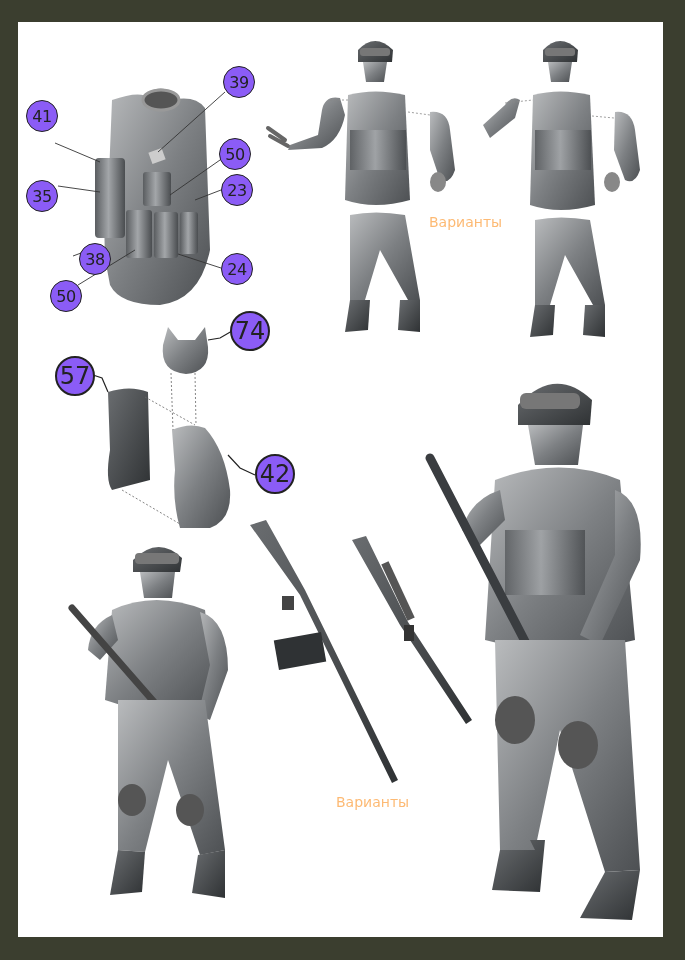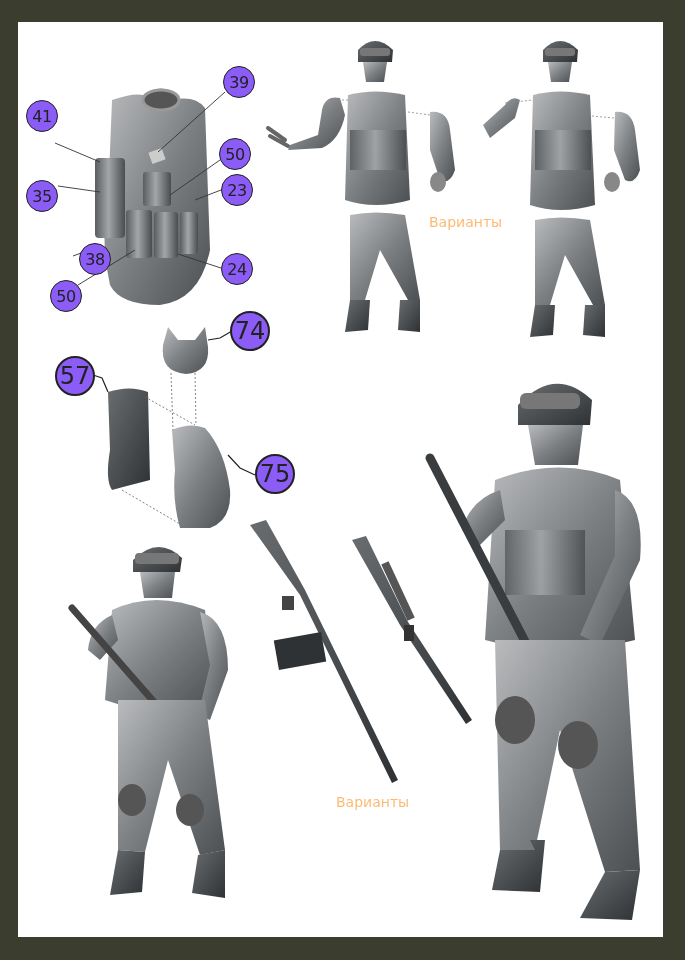--- a/index.html
+++ b/index.html
@@ -157,16 +157,16 @@
 <div class="callout small" style="left:26px;top:100px;">41</div>
 <div class="callout small" style="left:219px;top:138px;">50</div>
 <div class="callout small" style="left:26px;top:169px;margin-top:11px;">35</div>
 <div class="callout small" style="left:221px;top:174px;">23</div>
 <div class="callout small" style="left:35px;top:243px;margin-left:44px;">38</div>
 <div class="callout small" style="left:221px;top:253px;">24</div>
 <div class="callout small" style="left:50px;top:280px;">50</div>
 
 <div class="callout large" style="left:230px;top:311px;">74</div>
 <div class="callout large" style="left:55px;top:356px;">57</div>
-<div class="callout large" style="left:255px;top:454px;">75</div>
+<div class="callout large" style="left:255px;top:454px;">42</div>
 
 <div class="caption" style="left:429px;top:214px;">Варианты</div>
 <div class="caption" style="left:336px;top:794px;">Варианты</div>
 
 </body></html>

